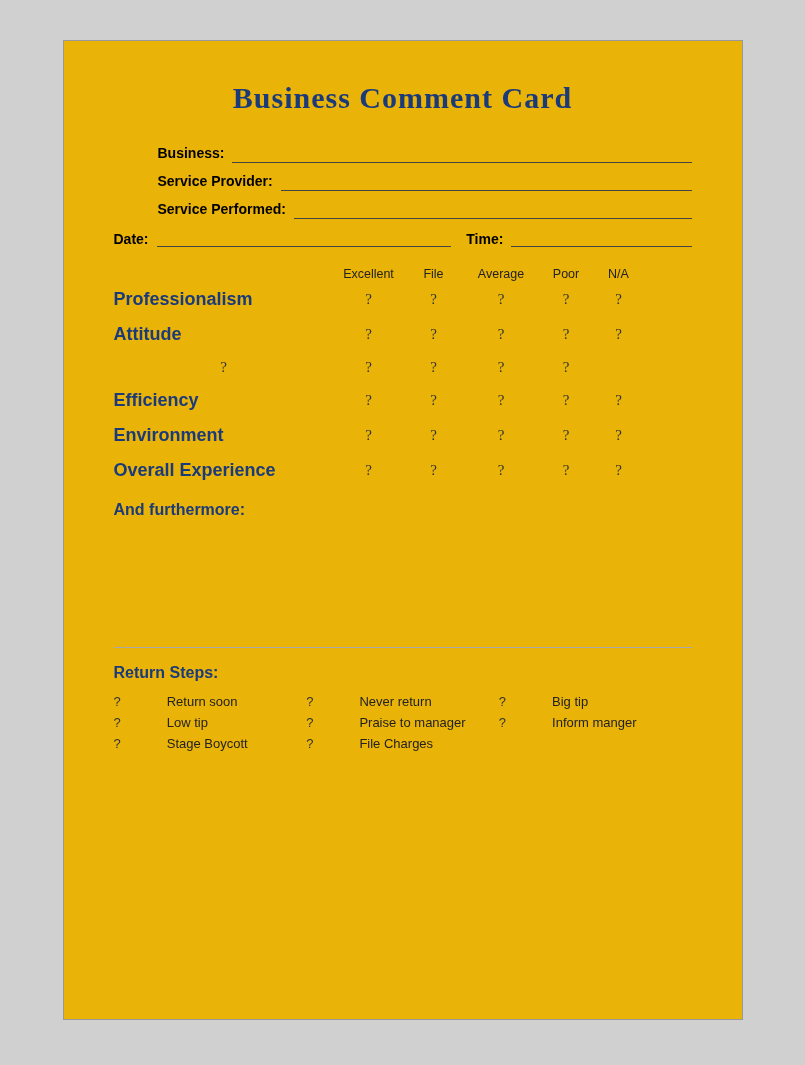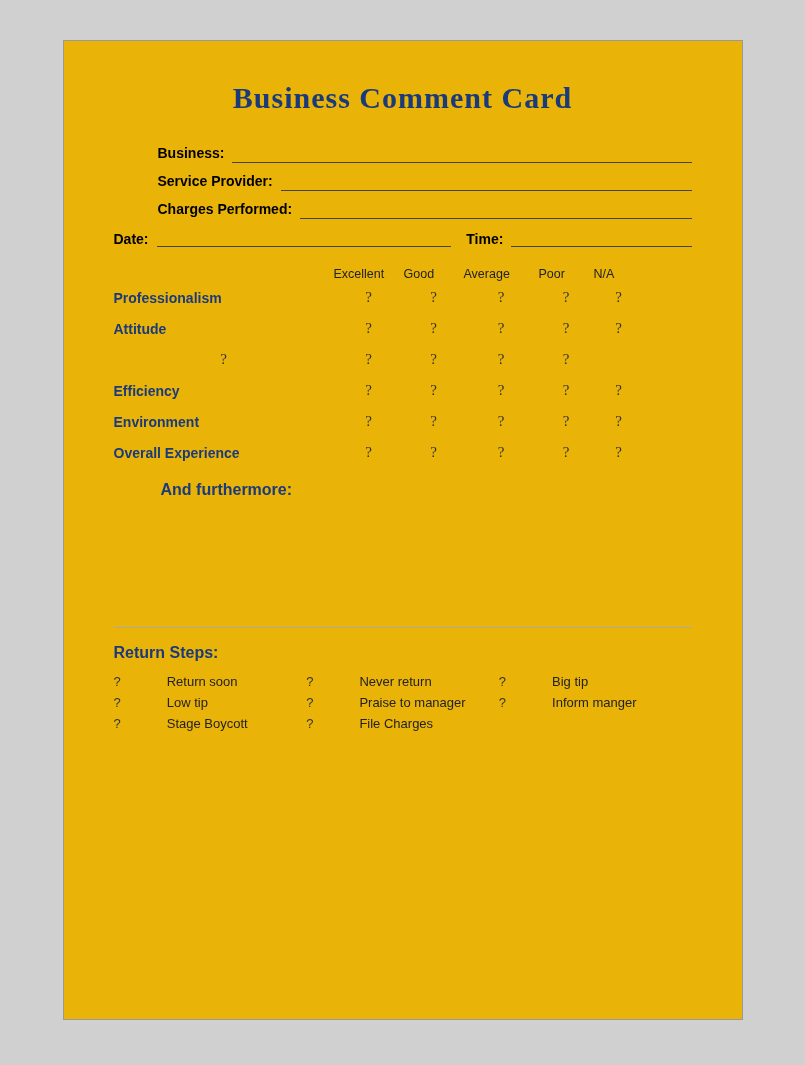--- a/index.html
+++ b/index.html
@@ -70,46 +70,46 @@
       margin-top: 20px;
     }
     .ratings-header-row {
       display: grid;
       grid-template-columns: 220px 70px 60px 75px 55px 50px;
       margin-bottom: 8px;
     }
     .ratings-header-cell {
       font-size: 12.5px;
       font-family: Arial, sans-serif;
+      text-align: center;
       color: #222;
     }
     .ratings-header-cell:first-child {
       text-align: left;
     }
     .rating-row {
       display: grid;
       grid-template-columns: 220px 70px 60px 75px 55px 50px;
       margin-bottom: 14px;
       align-items: center;
     }
     .rating-label {
-      font-size: 14px;
+      font-size: 18px;
       font-weight: bold;
       font-family: Arial, sans-serif;
       color: #1a3a7a;
     }
     .rating-cell {
       text-align: center;
       font-size: 15px;
       color: #333;
     }
     .furthermore-section {
       margin-top: 20px;
       margin-bottom: 8px;
-      margin-left: 47px;
     }
     .furthermore-title {
       font-size: 16px;
       font-weight: bold;
       font-family: Arial, sans-serif;
       color: #1a3a7a;
       margin-bottom: 10px;
     }
     .comments-area {
       min-height: 100px;
@@ -158,40 +158,40 @@
   <div class="fields-section">
     <div class="field-row">
       <span class="field-label">Business:</span>
       <div class="field-line"></div>
     </div>
     <div class="field-row">
       <span class="field-label">Service Provider:</span>
       <div class="field-line"></div>
     </div>
     <div class="field-row">
-      <span class="field-label">Charges Performed:</span>
+      <span class="field-label">Service Performed:</span>
       <div class="field-line"></div>
     </div>
     <div class="field-row-split">
       <div class="field-part">
         <span class="field-label">Date:</span>
         <div class="field-line"></div>
       </div>
       <div class="field-part">
         <span class="field-label">Time:</span>
         <div class="field-line"></div>
       </div>
     </div>
   </div>
 
   <div class="ratings-section">
     <div class="ratings-header-row">
       <div class="ratings-header-cell"></div>
       <div class="ratings-header-cell">Excellent</div>
-      <div class="ratings-header-cell">Good</div>
+      <div class="ratings-header-cell">File</div>
       <div class="ratings-header-cell">Average</div>
       <div class="ratings-header-cell">Poor</div>
       <div class="ratings-header-cell">N/A</div>
     </div>
 
     <div id="rating-rows-container">
         <div class="rating-row">
           <div class="rating-label">Professionalism</div>
           <div class="rating-cell">?</div>
           <div class="rating-cell">?</div>

